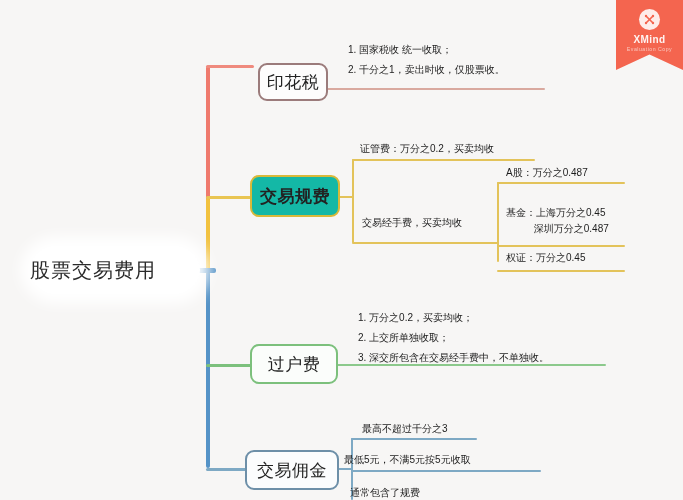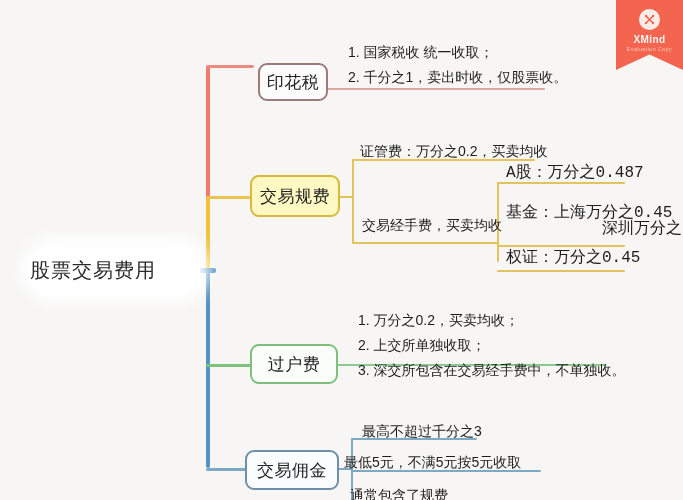--- a/index.html
+++ b/index.html
@@ -60,27 +60,27 @@
   .topic .topic-label {
     font-size: 17px;
     color: #222222;
     white-space: nowrap;
     letter-spacing: 0.5px;
   }
 
   
   .leaf {
     position: absolute;
-    font-size: 14px;
-    line-height: 25px;
+    font-size: 10px;
+    line-height: 20px;
     color: #1d1d1d;
     white-space: pre;
     z-index: 3;
   }
-  .leaf.small { font-size: 16px; line-height: 16px; font-family: Liberation Mono, monospace; }
+  .leaf.small { font-size: 10px; line-height: 16px; }
 
   
   #xmind-ribbon {
     position: absolute;
     top: 0;
     left: 616px;
     width: 67px;
     height: 70px;
     background: #f4654f;
     clip-path: polygon(0 0, 100% 0, 100% 100%, 50% 78%, 0 100%);
@@ -127,21 +127,21 @@
   <div class="hline" style="left:206px; top:65px; width:48px; background:#ef8a7e;"></div>
   <div class="topic" style="left:250px; top:63px; width:70px; height:38px; border-color:#9b7b7b; background:#fdfcfc;margin-left:8px;">
     <span class="topic-label">印花税</span>
   </div>
 
   <div class="hline thin" style="left:318px; top:88px; width:227px; background:#d9a99f;"></div>
   <div class="leaf" style="left:348px; top:40px;">1. 国家税收 统一收取；
 2. 千分之1，卖出时收，仅股票收。</div>
 
   <div class="hline" style="left:206px; top:196px; width:48px; background:#e9c552;"></div>
-  <div class="topic" style="left:250px; top:175px; width:90px; height:42px; border-color:#d9b93a; background:#fef9c3;">
+  <div class="topic" style="left:250px; top:175px; width:90px; height:42px; border-color:#d9b93a; background:#14b8a6;font-weight:bold;">
     <span class="topic-label">交易规费</span>
   </div>
 
   <div class="hline thin" style="left:338px; top:196px; width:16px; background:#e3c35a;"></div>
 
   <div class="vline thin" style="left:352px; top:159px; height:84px; background:#e3c35a;"></div>
 
   <div class="hline thin" style="left:352px; top:159px; width:183px; background:#e3c35a;"></div>
   <div class="leaf" style="left:360px; top:139px;">证管费：万分之0.2，买卖均收</div>
 

